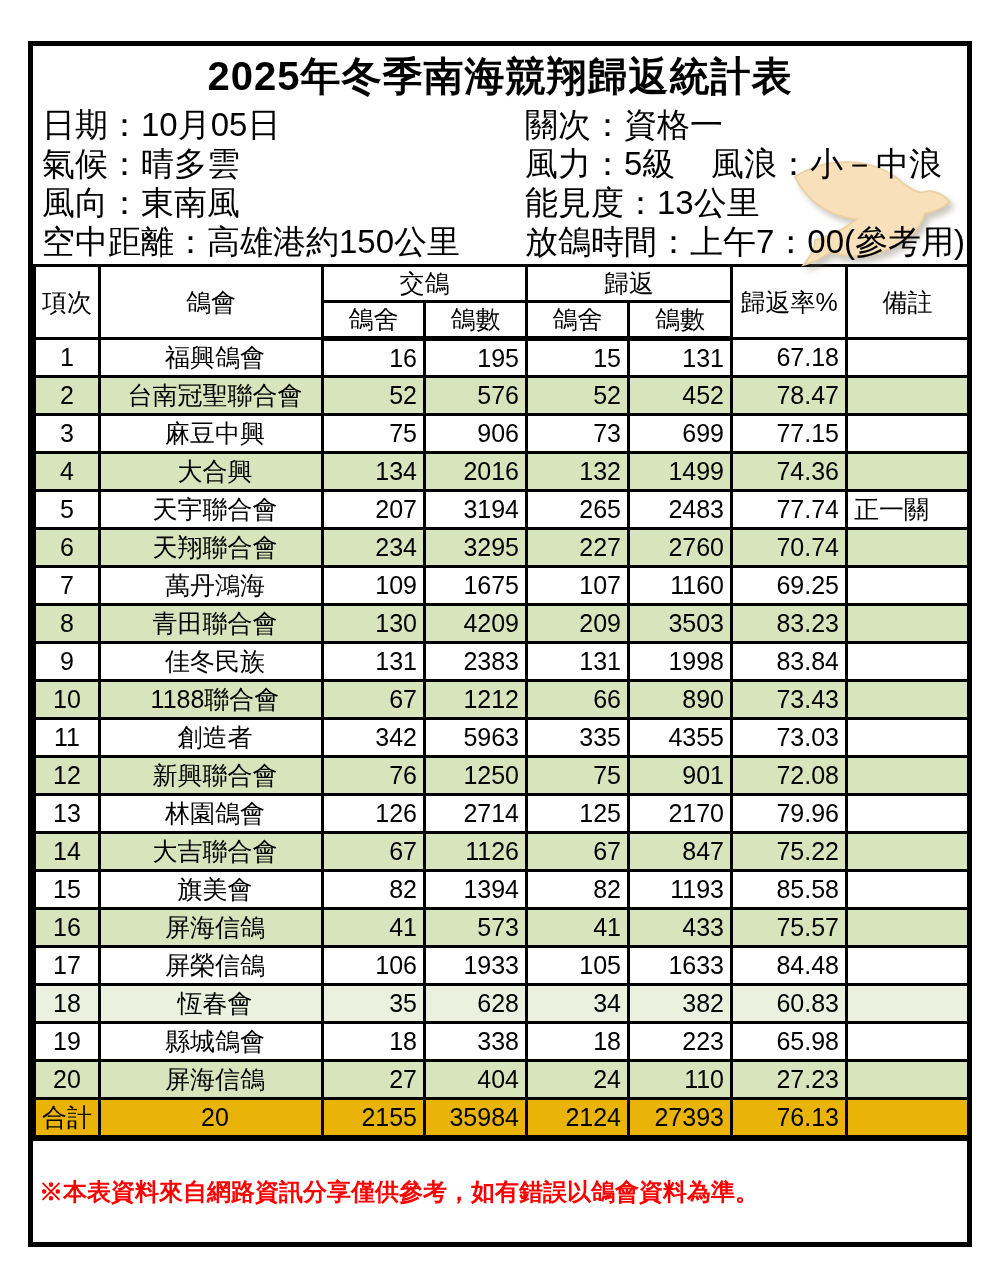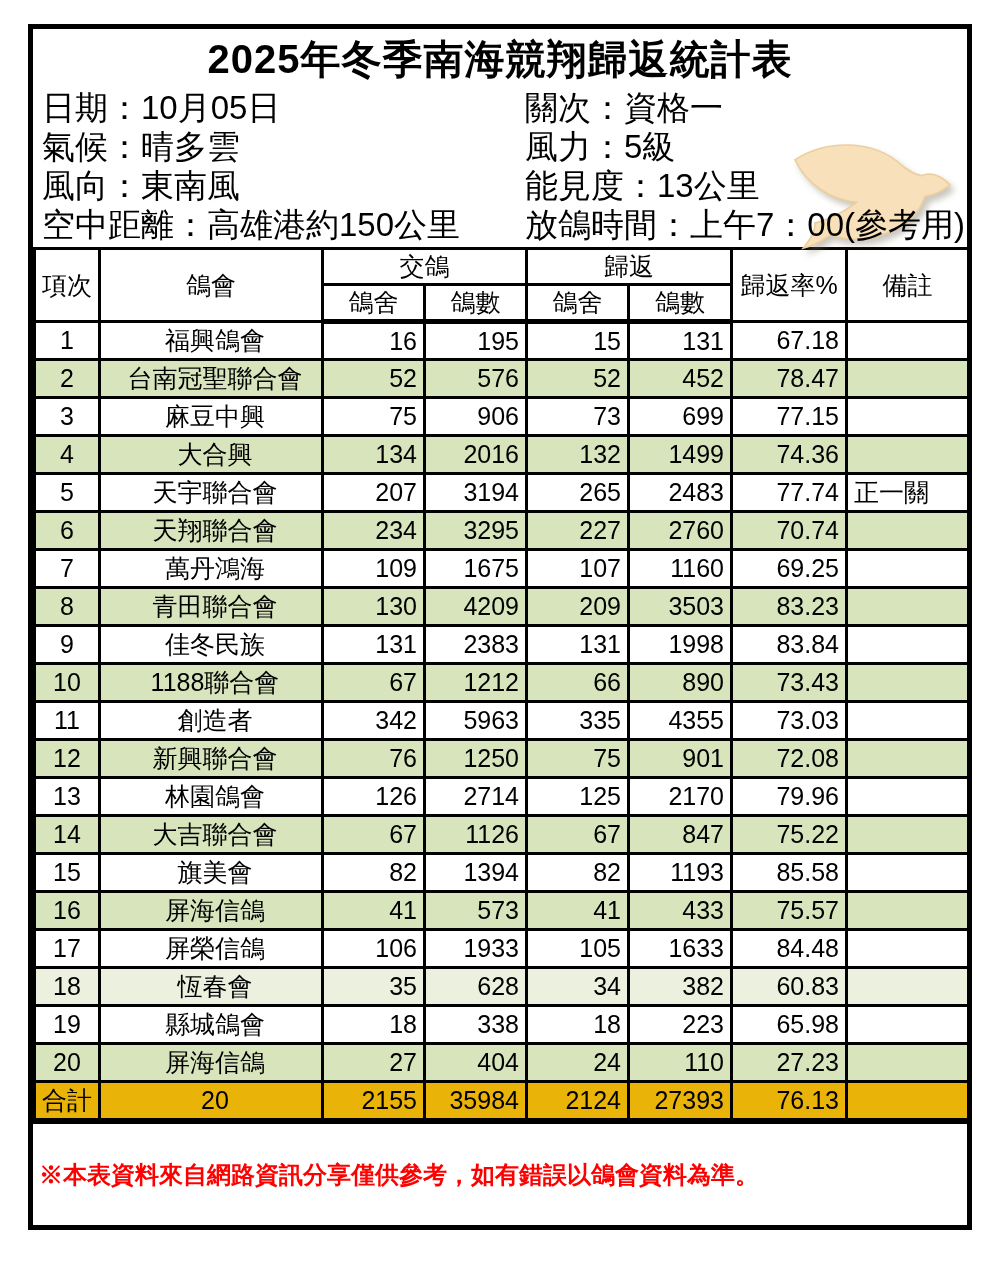--- a/index.html
+++ b/index.html
@@ -7,21 +7,21 @@
   body {
     width: 1000px; height: 1266px;
     background: #ffffff;
     font-family: "Liberation Sans", sans-serif;
     color: #000;
     position: relative;
     overflow: hidden;
   }
   .sheet {
     position: absolute;
-    left: 28px; top: 24px;
+    left: 28px; top: 41px;
     width: 944px; height: 1206px;
     border: 5px solid var(--border, #000);
     background: #fff;
     display: flex;
     flex-direction: column;
   }
   .title {
     height: 60px;
     display: flex; align-items: center; justify-content: center;
     font-size: 40px; font-weight: bold; letter-spacing: 1px;
@@ -101,20 +101,21 @@
            C 183 41, 196 47, 205 57 Z" fill="#f7e0ba" stroke="#eccf9f" stroke-width="2"></path>
     </svg>
 
     <div class="info-line">
       <span>日期：10月05日</span>
       <span class="info-right">關次：資格一</span>
     </div>
     <div class="info-line">
       <span>氣候：晴多雲</span>
       <span class="info-right">風力：5級</span>
+      <span class="info-right2">風浪：小－中浪</span>
     </div>
     <div class="info-line">
       <span>風向：東南風</span>
       <span class="info-right">能見度：13公里</span>
     </div>
     <div class="info-line">
       <span>空中距離：高雄港約150公里</span>
       <span class="info-right">放鴿時間：上午7：00(參考用)</span>
     </div>
   </div>

